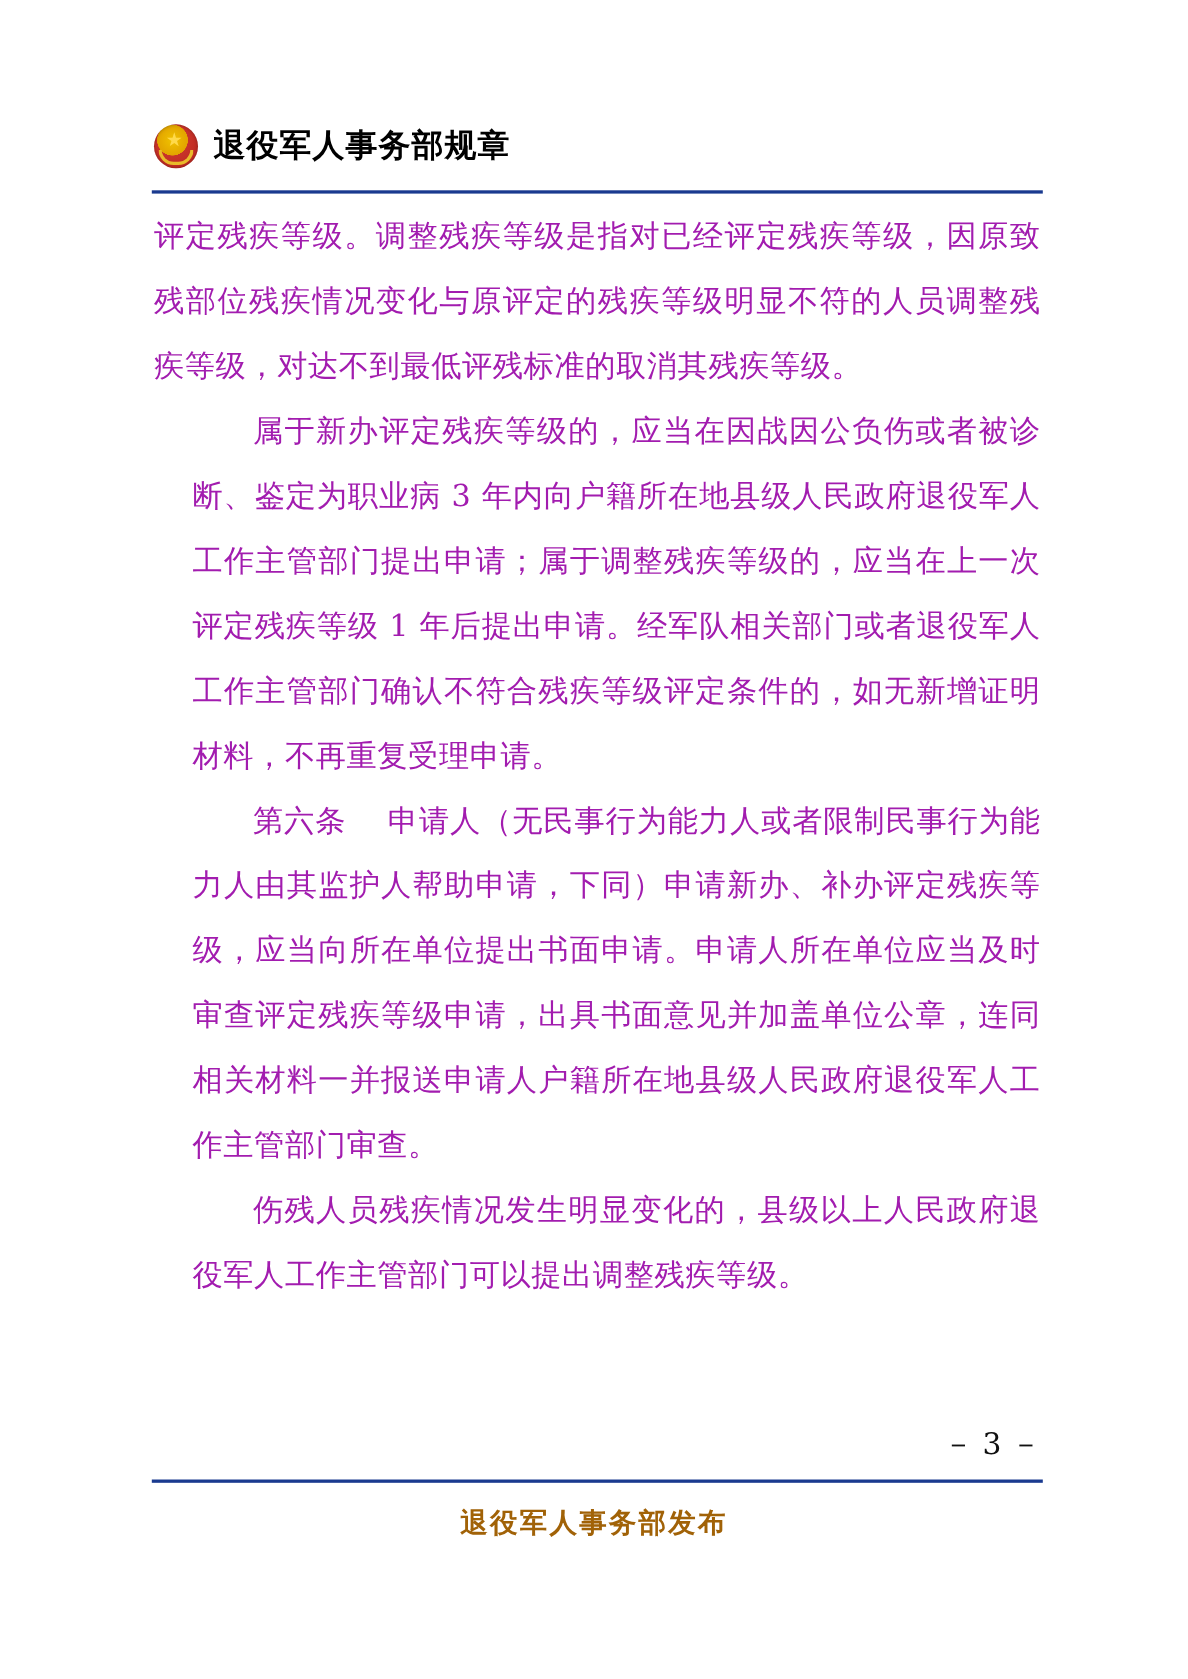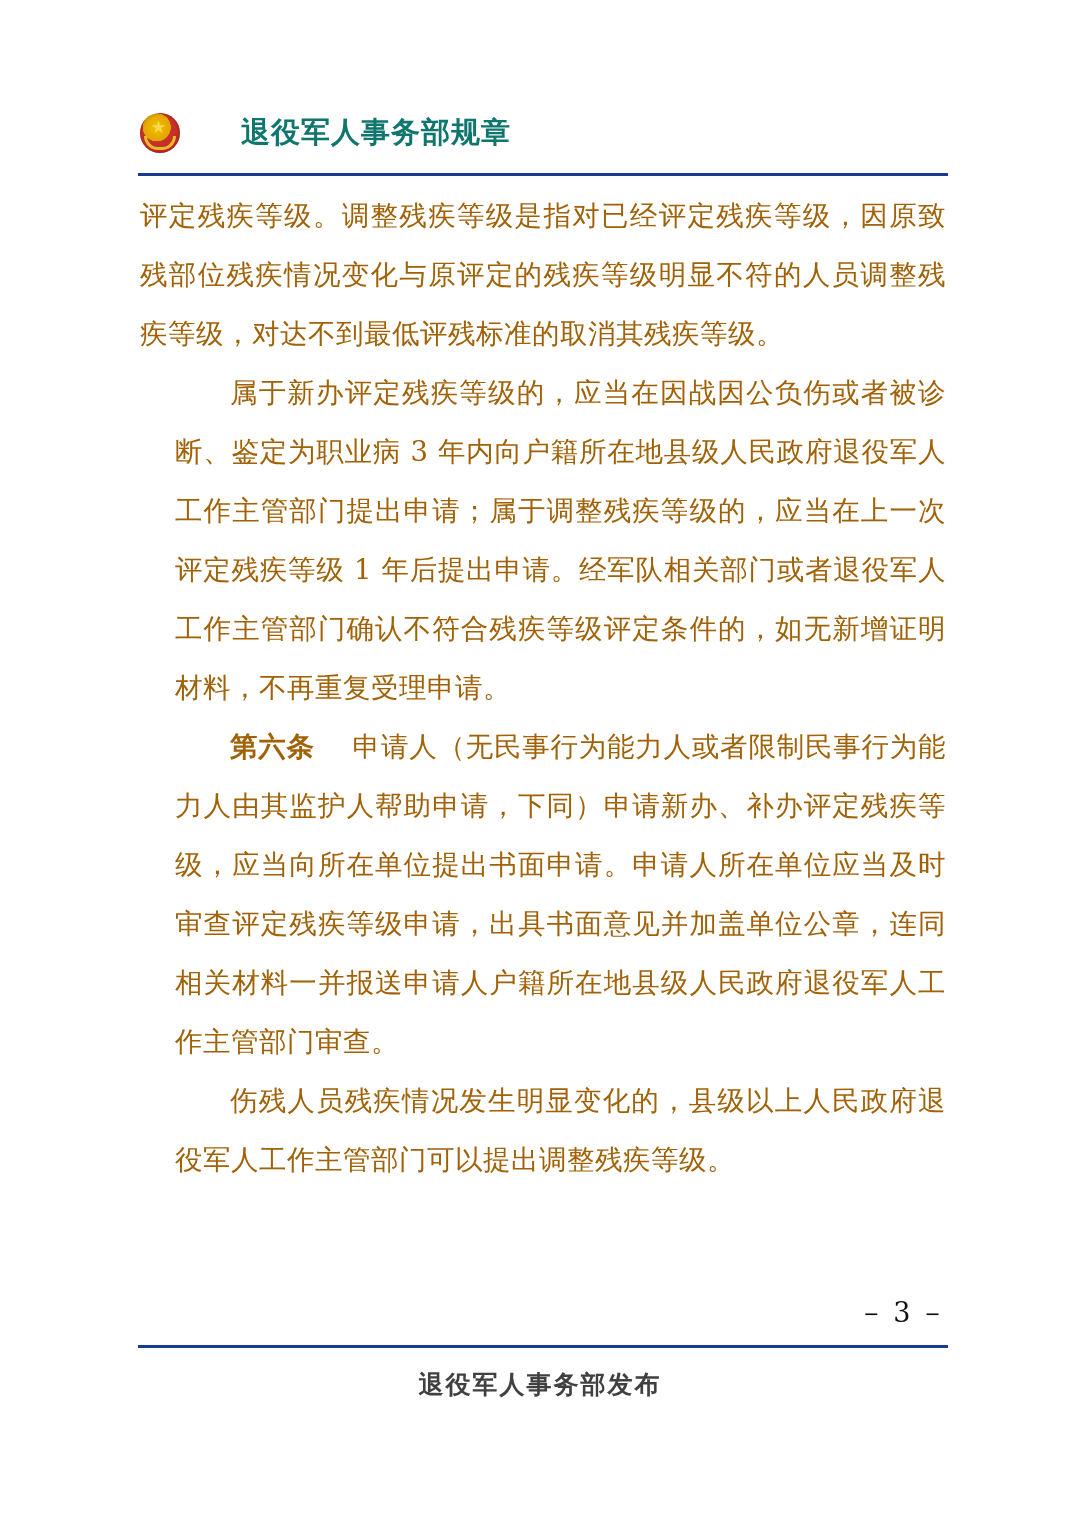--- a/index.html
+++ b/index.html
@@ -66,23 +66,22 @@
     border-bottom: 3px solid #e9bb2a;
     border-left: 3px solid #e9bb2a;
     border-right: 3px solid #e9bb2a;
     box-sizing: border-box;
   }
   .header-title {
     font-family: "DejaVu Sans", "Liberation Sans", sans-serif;
     font-weight: bold;
     font-size: 29px;
     letter-spacing: 1px;
-    color: #0f766e;
+    color: #000000;
     white-space: nowrap;
-    margin-left: 47px;
   }
   .header-rule {
     position: absolute;
     left: 0;
     top: 68px;
     width: 810px;
     height: 0;
     border-top: 3px solid #1a3a8f;
   }
 
@@ -93,28 +92,28 @@
     top: 186px;
     width: 806px;
   }
   p.para {
     margin: 0;
     font-size: 27.5px;
     line-height: 59px;
     text-align: justify;
     text-justify: inter-ideograph;
     letter-spacing: 0.5px;
-    color: #a16207;
+    color: #a21caf;
   }
   p.para.indent {
     text-indent: 2em;
     margin-left: 35px;
   }
   .art-label {
-    font-weight: bold;
+    font-weight: normal;
   }
 
   
   .page-number {
     position: absolute;
     right: 134px;
     top: 1295px;
     font-size: 27px;
     color: #111;
     font-family: "DejaVu Serif", "Liberation Serif", serif;
@@ -130,21 +129,21 @@
   .footer-text {
     position: absolute;
     left: 0;
     top: 1368px;
     width: 1080px;
     text-align: center;
     font-family: "DejaVu Sans", "Liberation Sans", sans-serif;
     font-weight: bold;
     font-size: 25px;
     letter-spacing: 2px;
-    color: #404040;
+    color: #a16207;
   }
 </style>
 </head>
 <body>
 
 <div class="page">
 
   <div class="header">
     <div class="header-inner">
       <span class="emblem">

